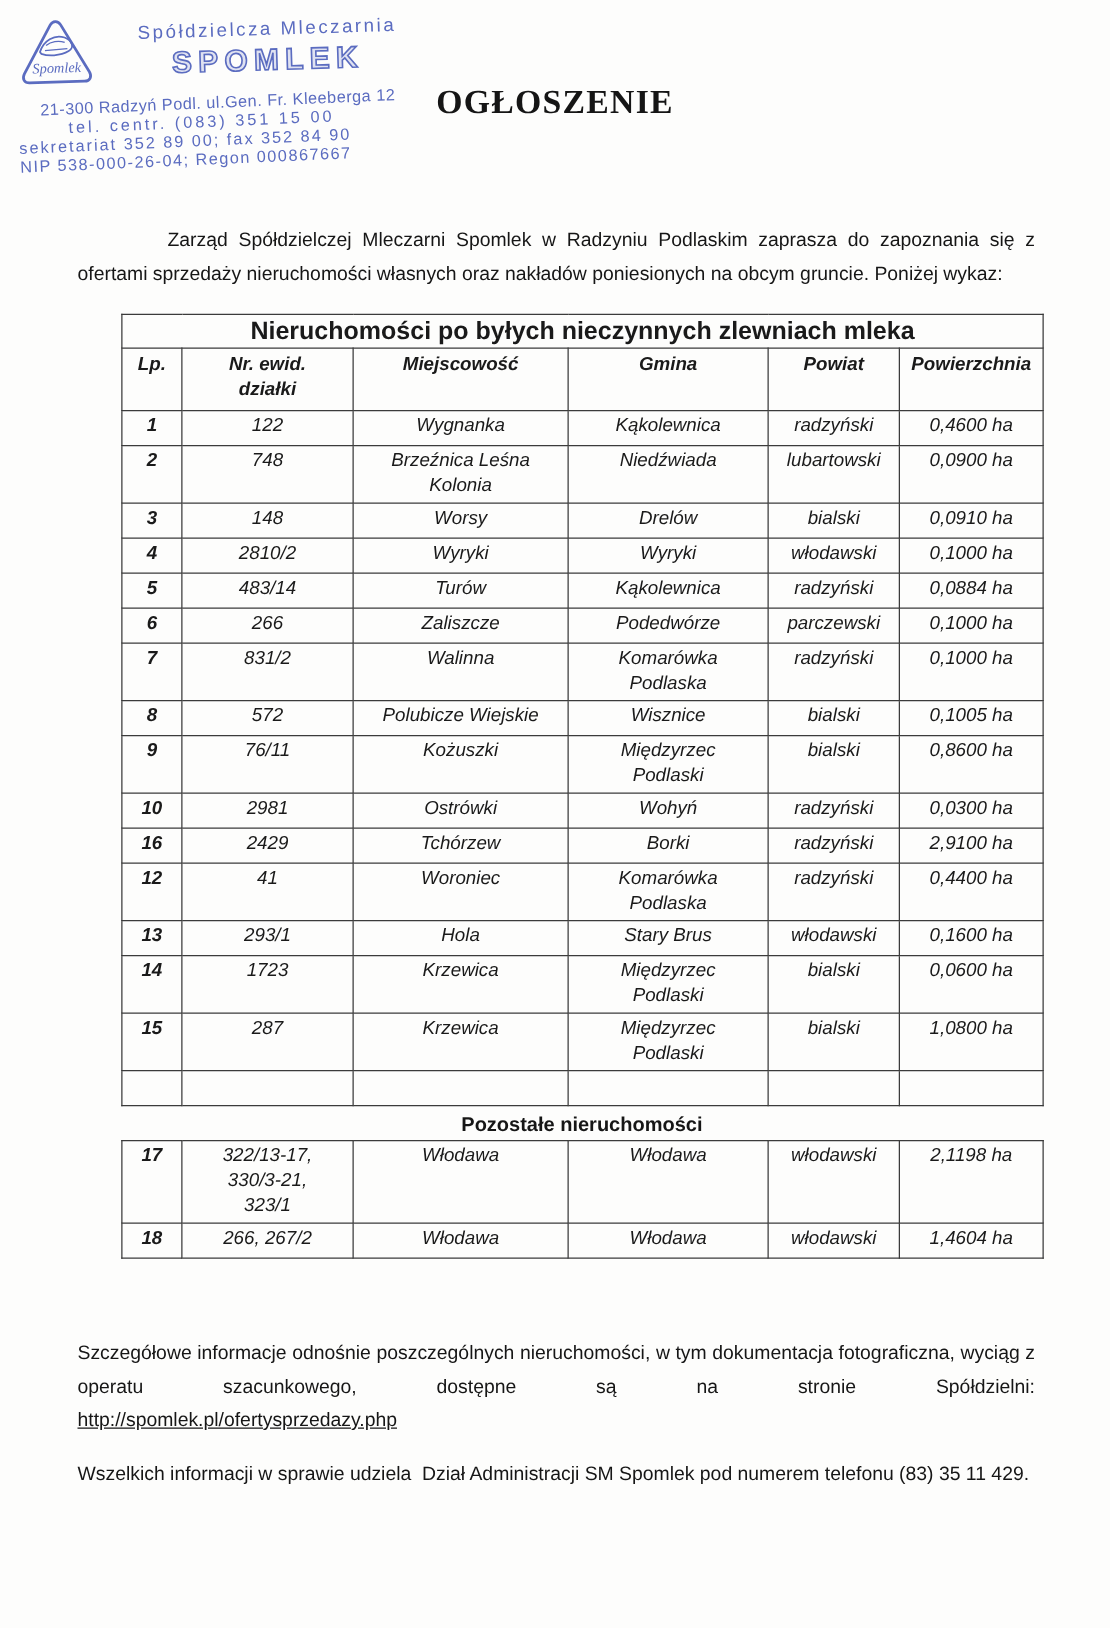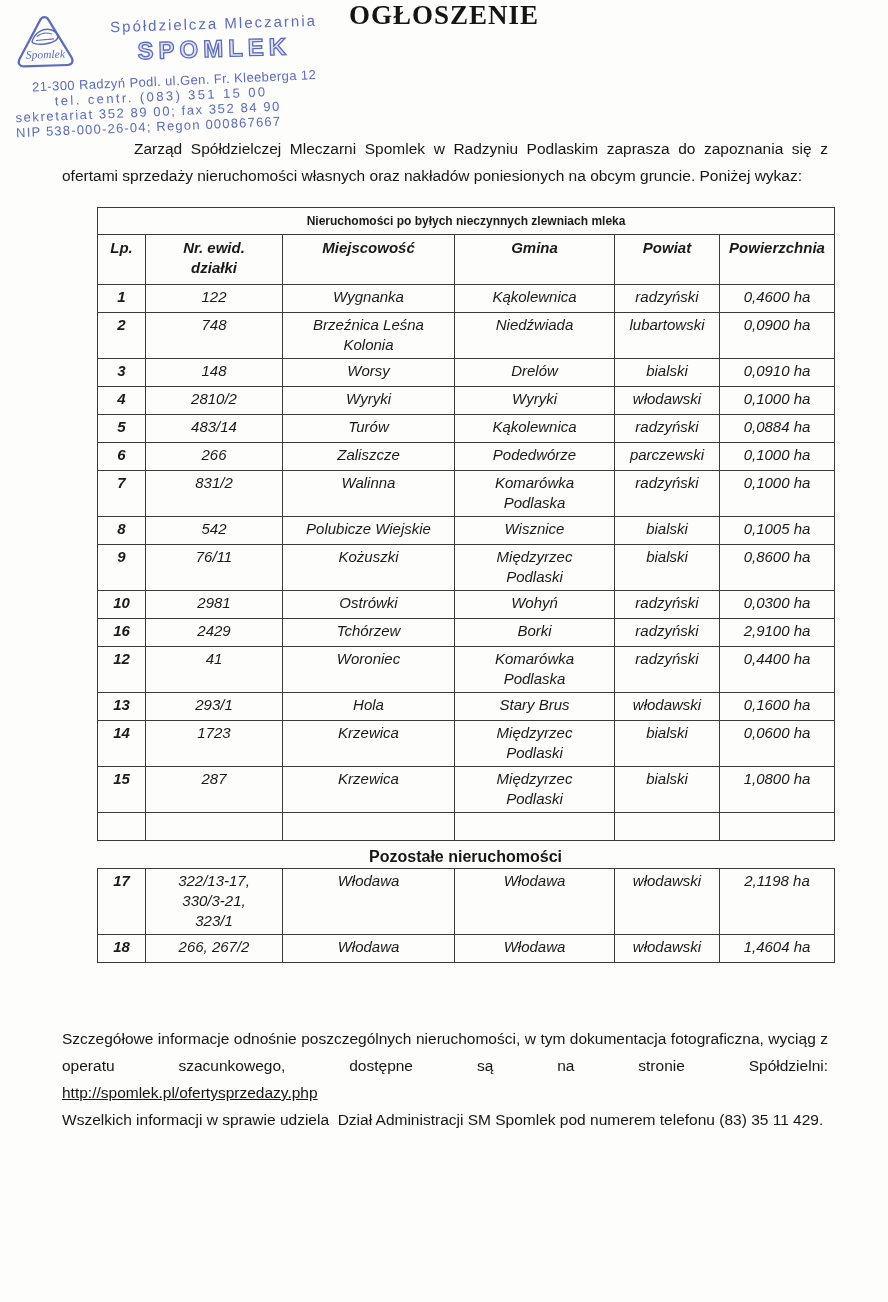--- a/index.html
+++ b/index.html
@@ -32,63 +32,63 @@
     white-space: nowrap;
   }
   .stamp-addr { margin-top: 2px; font-size: 13px; transform: rotate(-0.7deg); white-space: nowrap; }
   .stamp-addr .l1 { margin-left: 18px; letter-spacing: 0.4px; }
   .stamp-addr .l2 { margin-left: 40px; letter-spacing: 2.4px; }
   .stamp-addr .l3 { margin-left: 0;   letter-spacing: 1.6px; }
   .stamp-addr .l4 { margin-left: 0;   letter-spacing: 1.2px; }
 
   
   .title {
-    margin: 0; 
+    margin: 0; padding-top: 66px;
     text-align: center;
     font-family: "Liberation Serif", serif;
     font-size: 27px; font-weight: bold; letter-spacing: 1px;
     color: #151515;
   }
 
   
   .para {
     margin: 0 60px 0 62px;
     font-size: 15.5px; line-height: 27px;
     text-align: justify;
     color: #161616;
   }
-  .intro { margin-top: 104px; text-indent: 72px; }
+  .intro { margin-top: 82px; text-indent: 72px; }
   .details { margin-top: 62px; text-align-last: justify; }
   .url-line {
     display: inline-block; margin-top: 0;
     color: #161616; text-decoration: underline;
     font-size: 15.5px; line-height: 27px;
   }
-  .contact { margin-top: 0; white-space: pre-wrap; }
+  .contact { margin-top: 16px; white-space: pre-wrap; }
 
   
   .proptable {
     border-collapse: collapse; table-layout: fixed;
     width: 737px; margin-left: 97px;
     font-size: 15px; color: #1a1a1a;
   }
   .t1 { margin-top: 18px; }
   .proptable td {
     border: 1.6px solid #3b3b3b;
     padding: 2px 4px 3px 4px;
     line-height: 20px;
     vertical-align: top;
     text-align: center;
     font-style: italic;
     white-space: pre-line;
     height: 22px;
     overflow: hidden;
   }
   .proptable tr.caption-row td {
-    font-style: normal; font-weight: bold; font-size: 12px;
+    font-style: normal; font-weight: bold; font-size: 20px;
     height: 20px; padding: 3px 2px; margin-top: 20px;
   }
   .proptable tr.head-row td { font-weight: bold; padding: 3px 2px 6px 2px; }
   .proptable td.col0 { font-weight: bold; }
   .proptable td.col2 { font-weight: normal; }
 
   .between-caption {
     width: 737px; margin: 7px 0 2px 97px;
     text-align: center; font-weight: bold; font-size: 16px;
     color: #161616;
@@ -201,21 +201,21 @@
           <td class="col0">7</td>
           <td class="col1">831/2</td>
           <td class="col2">Walinna</td>
           <td class="col3">Komarówka
 Podlaska</td>
           <td class="col4">radzyński</td>
           <td class="col5">0,1000 ha</td>
         </tr>
         <tr>
           <td class="col0">8</td>
-          <td class="col1">542</td>
+          <td class="col1">572</td>
           <td class="col2">Polubicze Wiejskie</td>
           <td class="col3">Wisznice</td>
           <td class="col4">bialski</td>
           <td class="col5">0,1005 ha</td>
         </tr>
         <tr>
           <td class="col0">9</td>
           <td class="col1">76/11</td>
           <td class="col2">Kożuszki</td>
           <td class="col3">Międzyrzec

